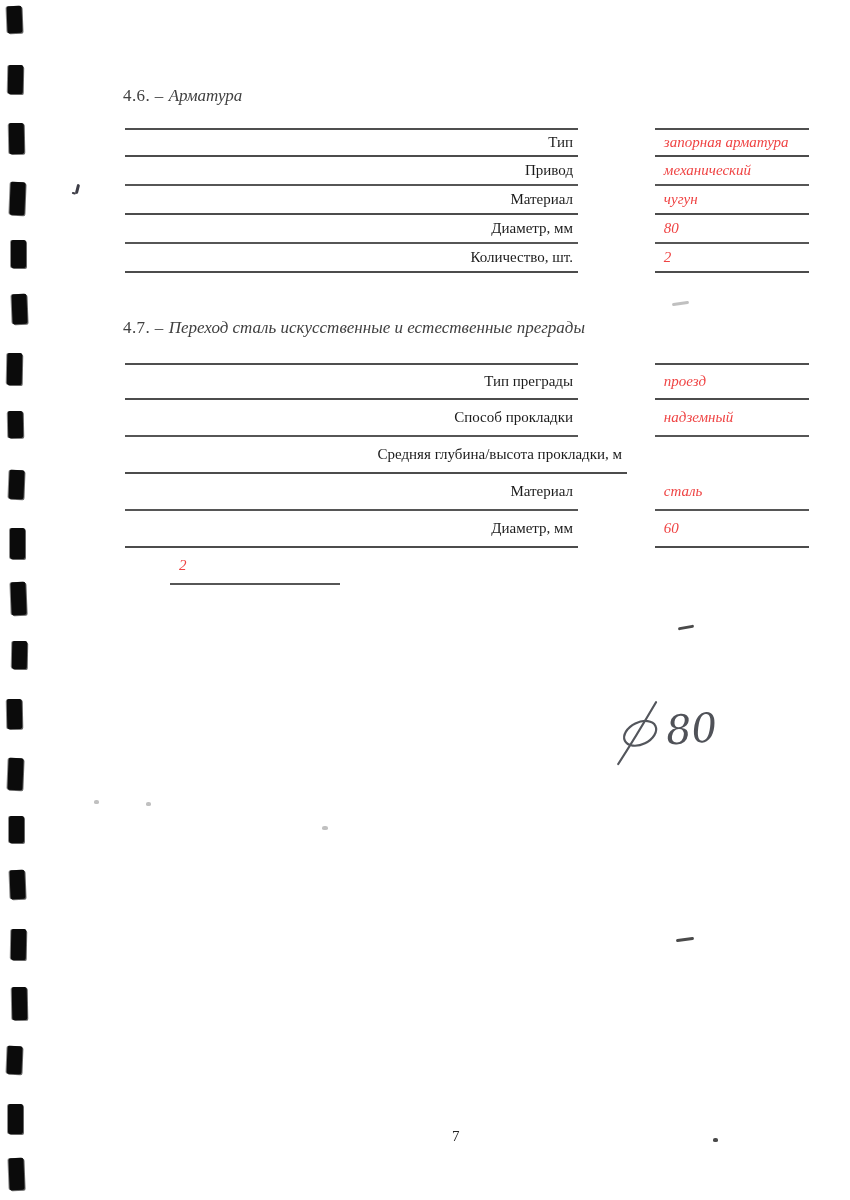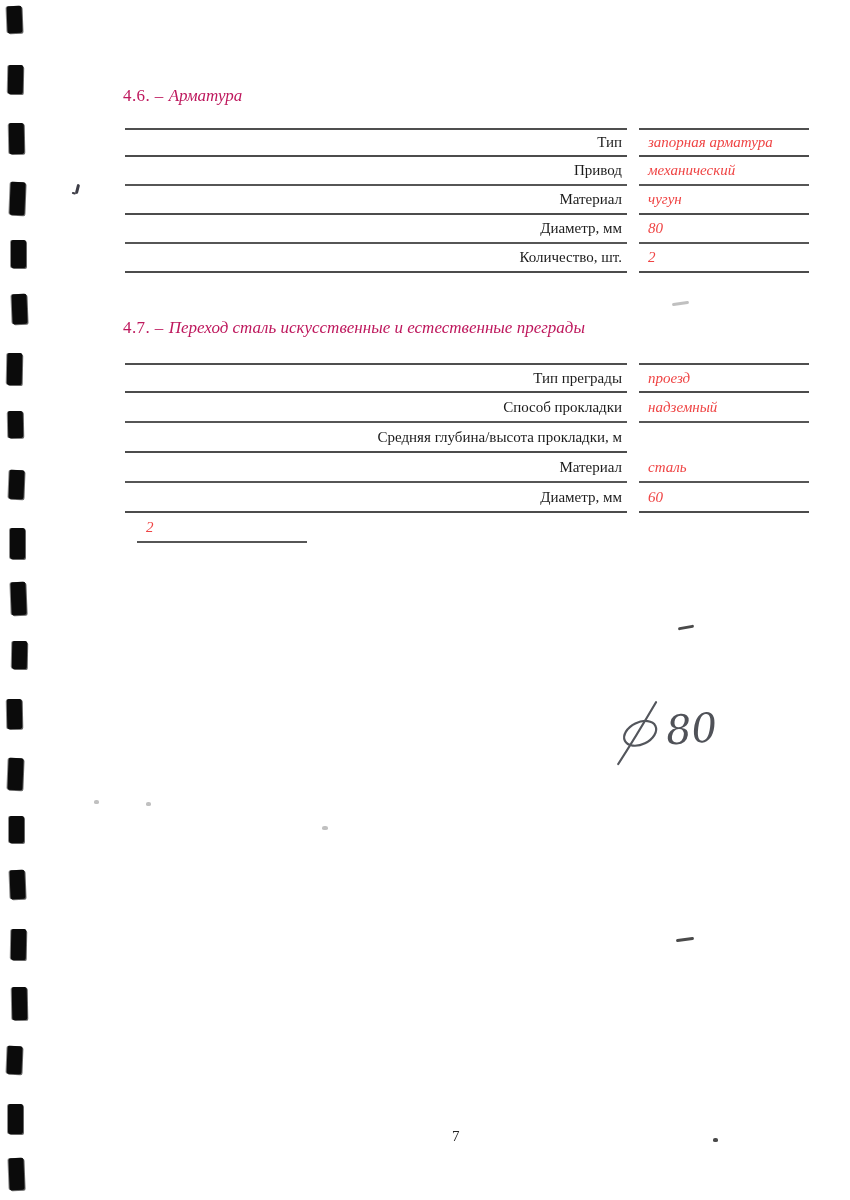--- a/index.html
+++ b/index.html
@@ -19,31 +19,31 @@
     background: #0b0b0b;
     border-radius: 2px;
     box-shadow: 1px 1px 0 rgba(20,20,20,.65), -1px 0 0 rgba(30,30,30,.5);
   }
 
   
   .sec-heading {
     position: absolute;
     left: 123px;
     font-size: 17px;
-    color: #be185d;
+    color: #404040;
     white-space: nowrap;
     text-align: right;
   }
   .h-num { font-style: normal; letter-spacing: .4px; }
   .h-title { font-style: italic; margin-left: 5px; }
 
   
   .spec-table { position: absolute; left: 125px; width: 684px; }
-  .t-row { display: flex; align-items: center; height: 29px; }
-  .spec-table.second .t-row { height: 30px; }
+  .t-row { display: flex; align-items: center; height: 29px; gap: 33px; }
+  .spec-table.second .t-row { height: 37px; }
   .t-label {
     width: 502px; height: 100%;
     display: flex; align-items: center; justify-content: flex-end;
     padding-right: 5px; box-sizing: border-box;
     font-size: 15px; color: #1c1c1c;
     border-bottom: 2px solid #4c4c4c;
   }
   .t-gap { width: 12px; height: 100%; }
   .t-value {
     width: 170px; height: 100%;

